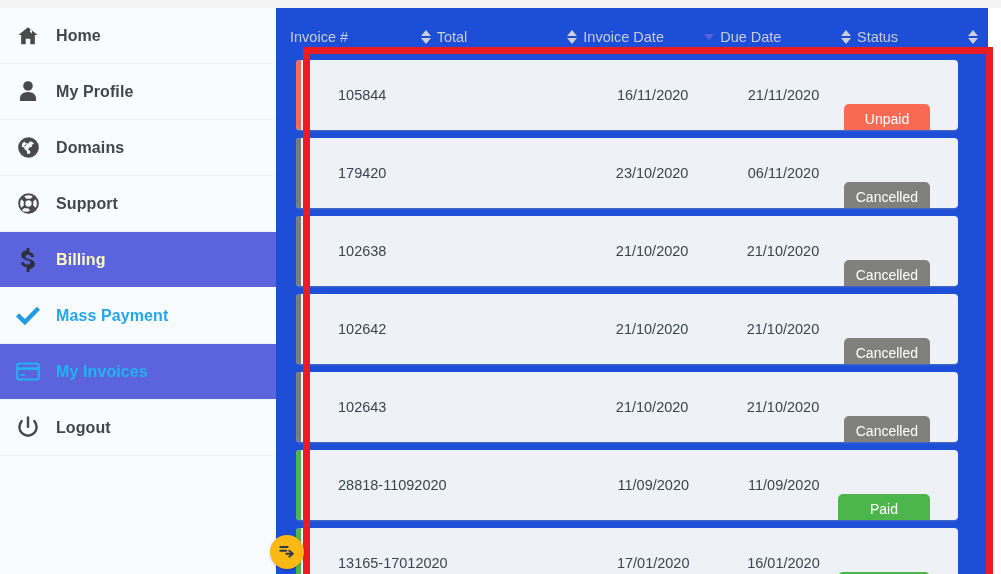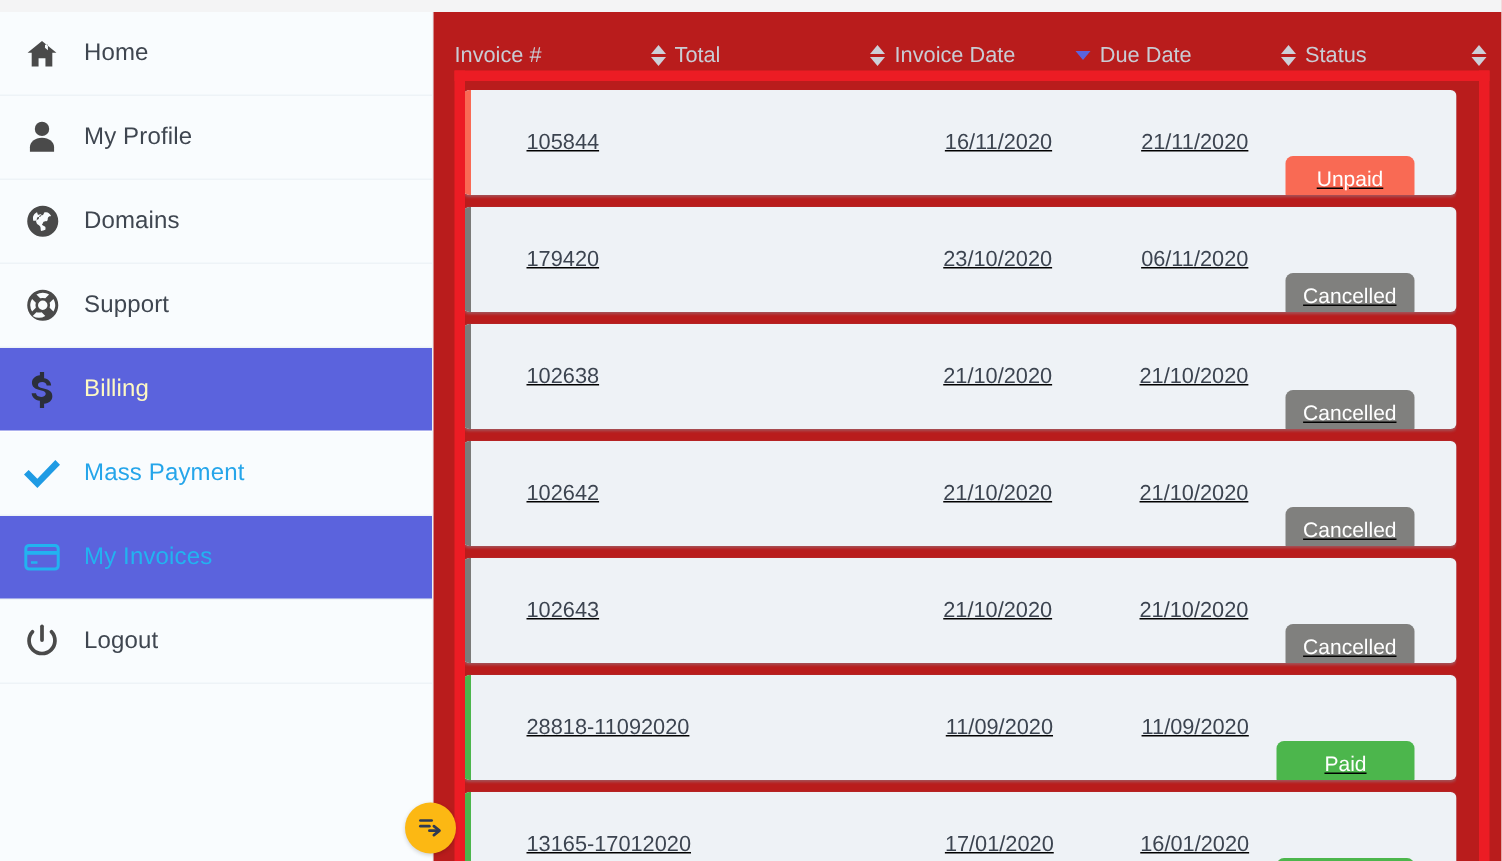--- a/index.html
+++ b/index.html
@@ -32,21 +32,21 @@
     cursor: pointer;
     background: #f9fcfe;
   }
   .nav-item .ico {
     width: 56px; min-width: 56px;
     display: flex; align-items: center; justify-content: center;
     color: #4a4a4a;
   }
   .nav-item .ico svg { display: block; }
   .nav-item .lbl {
-    font-size: 16px; font-weight: 400; color: #3f4650;
+    font-size: 16px; font-weight: 700; color: #3f4650;
     letter-spacing: .1px;
   }
   .nav-item.active {
     background: #5b63dd;
     border-bottom: 1px solid #ffffff;
   }
   .nav-item.active .lbl { color: #fef9c3; }
   .nav-item.active .ico { color: #2b2f3a; }
   .nav-item.sub {
     background: #5b63dd;
@@ -64,23 +64,23 @@
     background: #fcb813;
     display: flex; align-items: center; justify-content: center;
     color: #2f3a52;
     cursor: pointer;
     z-index: 40;
     box-shadow: 0 1px 3px rgba(0,0,0,.18);
   }
 
   
   .main {
-    position: absolute; left: 289px; top: 8px;
+    position: absolute; left: 276px; top: 8px;
     width: 712px; height: 566px;
-    background: #b91c1c;
+    background: #1d4ed8;
   }
 
   
   .thead {
     position: absolute; left: 0; top: 10px;
     width: 712px; height: 38px;
     display: flex; align-items: center;
     padding-left: 14px; padding-right: 4px;
   }
   .th {
@@ -132,21 +132,20 @@
     position: relative;
     height: 70px;
     margin-bottom: 8px;
     background: #eef2f6;
     border-radius: 4px;
     box-shadow: 0 1px 2px rgba(140,150,165,.45);
     display: flex; align-items: center;
     padding-left: 10px; padding-right: 6px;
     cursor: pointer;
     overflow: hidden;
-    text-decoration: underline;
   }
   .row .accent {
     position: absolute; left: 0; top: 0; bottom: 0; width: 5px;
   }
   .cell {
     font-size: 14.5px; color: #3c4450; white-space: nowrap;
   }
   .cell.c1 { width: 152px; padding-left: 32px; }
   .cell.c2 { width: 152px; }
   .cell.c3 { width: 140px; text-align: right; padding-right: 20px; }

